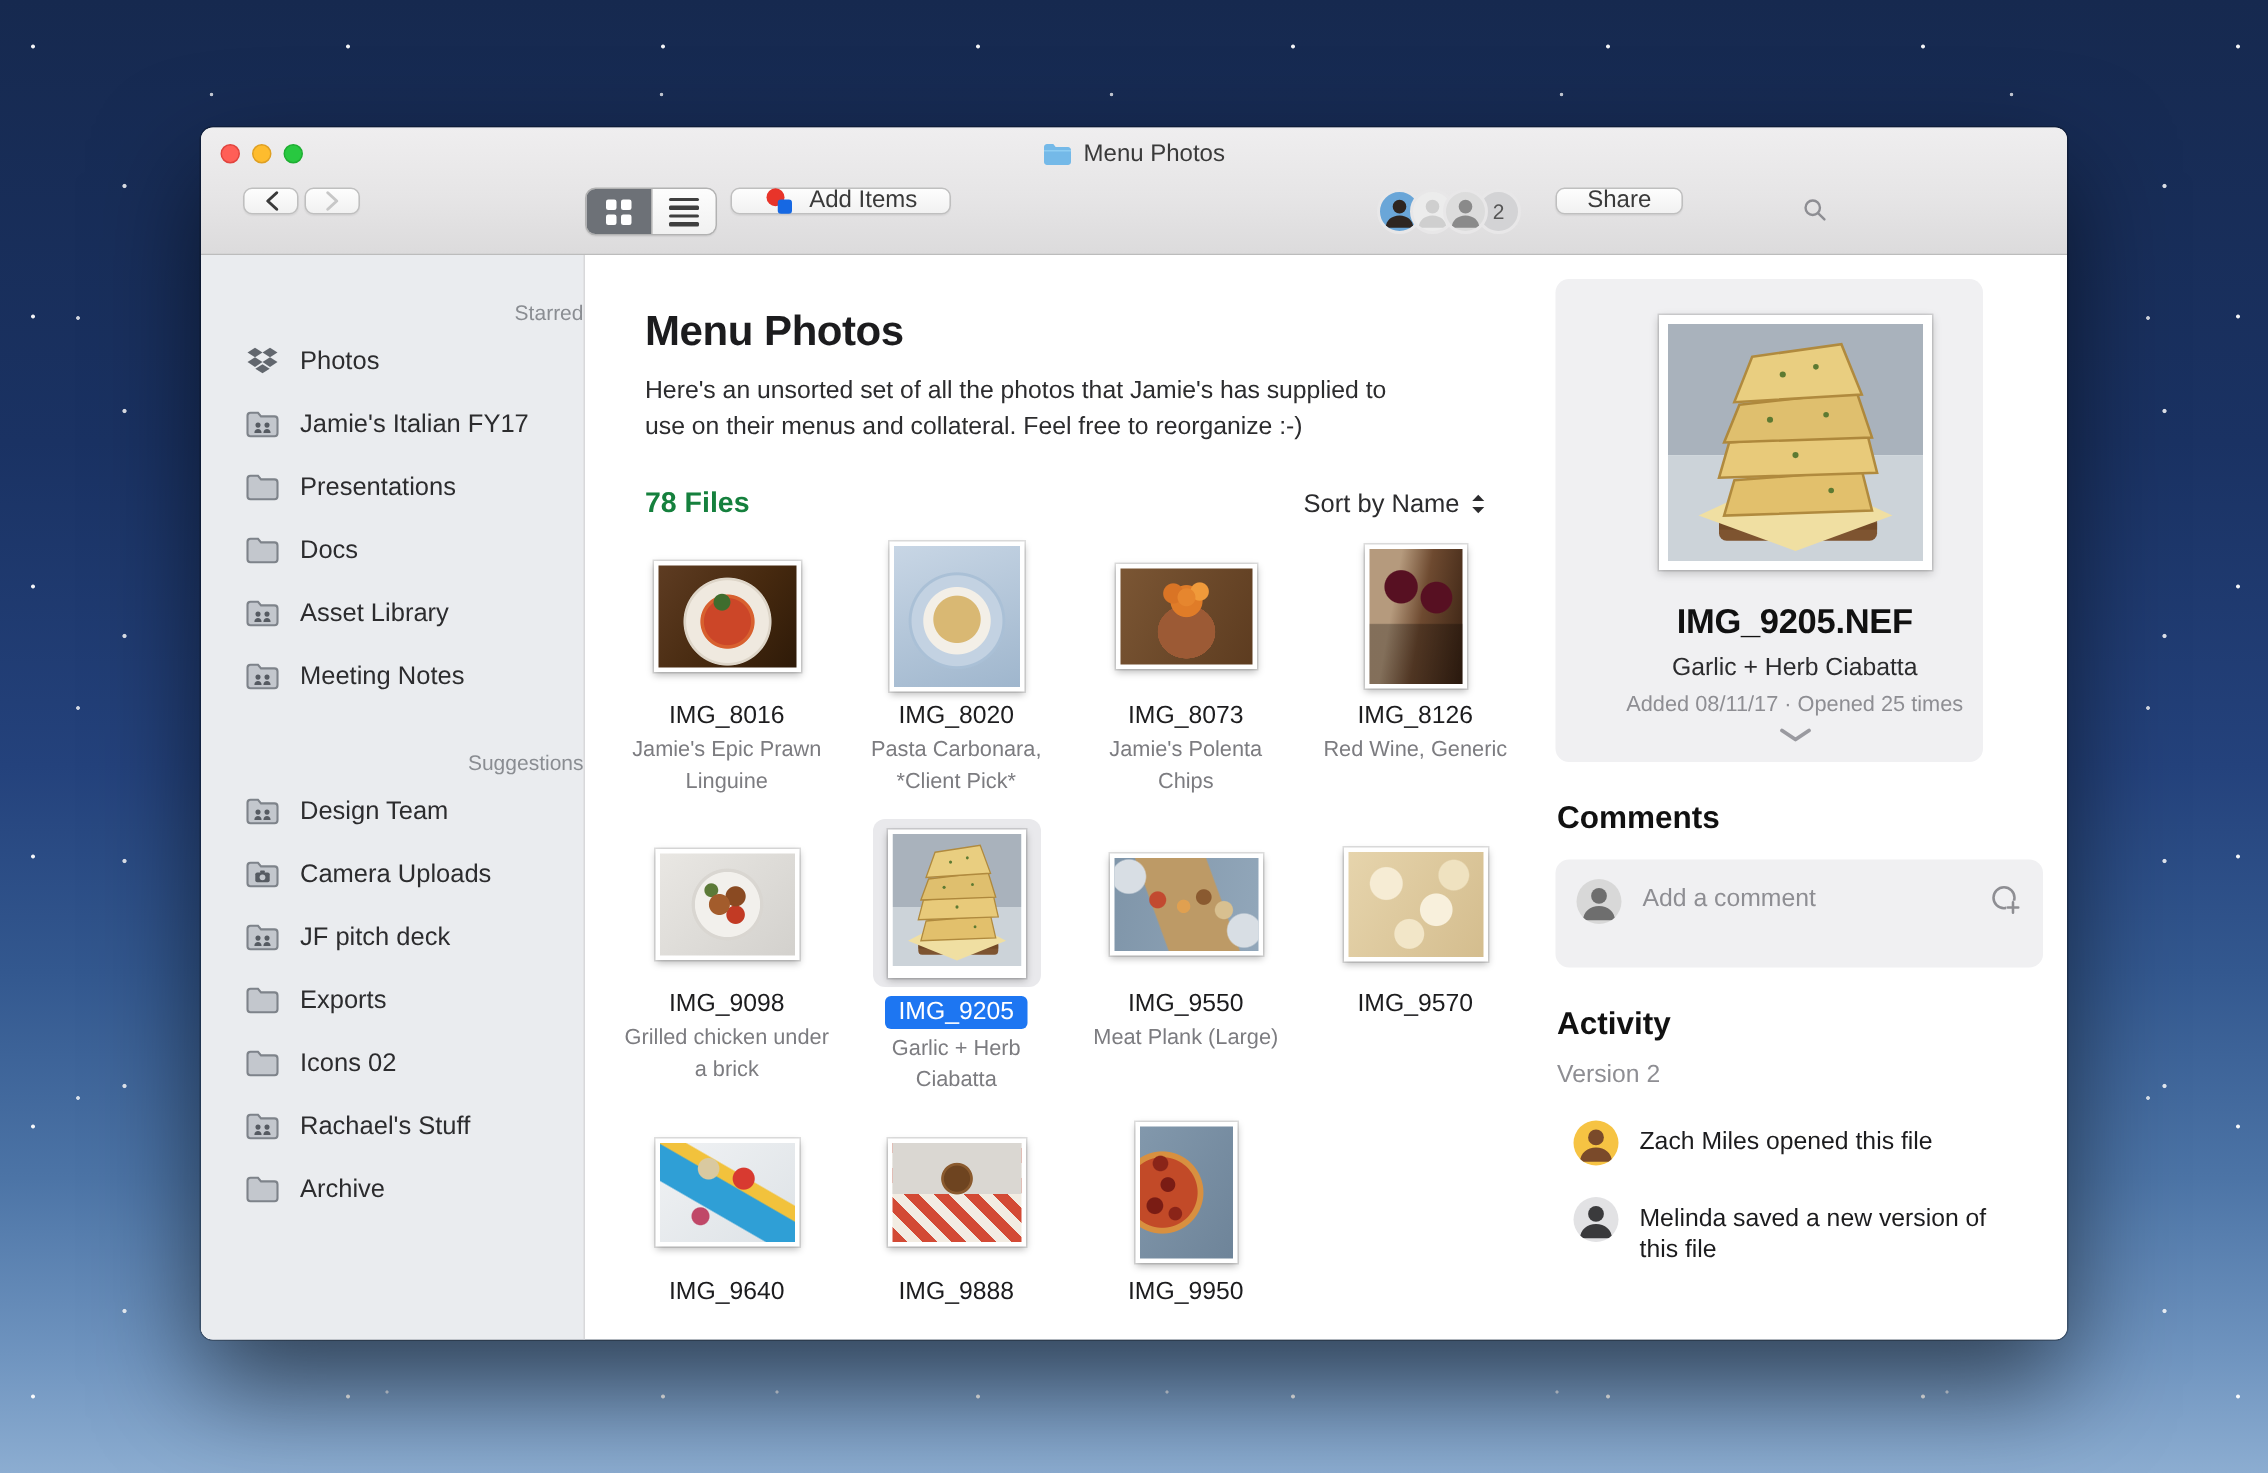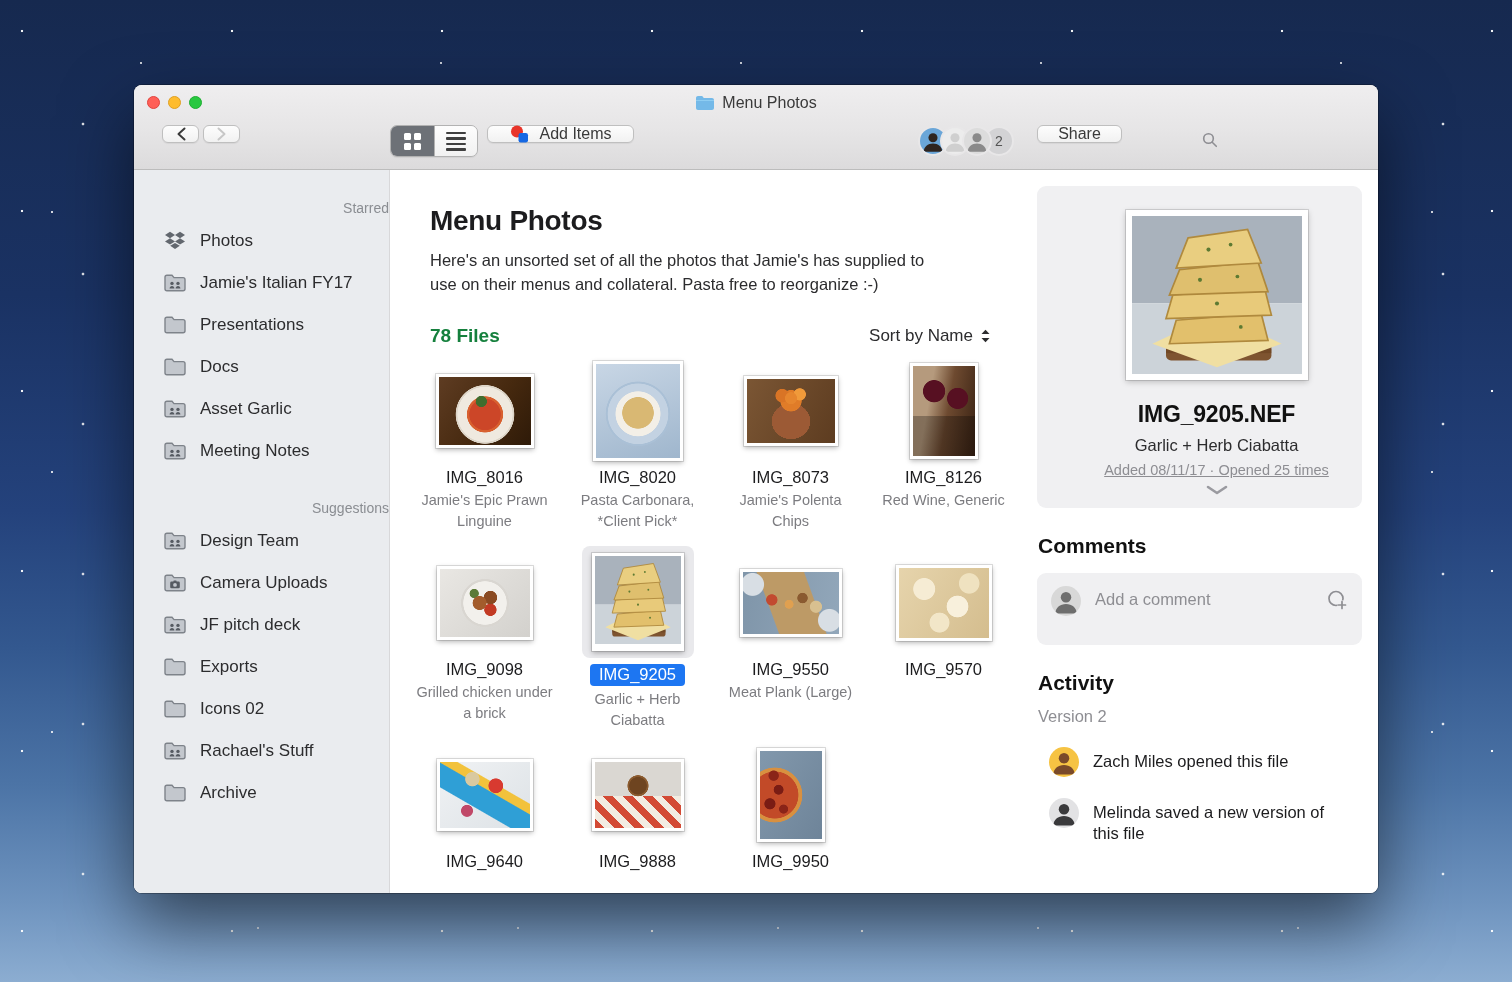--- a/index.html
+++ b/index.html
@@ -164,26 +164,26 @@
     repeating-linear-gradient(45deg,#d34a35 0 7px, #f2ece2 7px 14px);}
   .art-9950{width:62px;height:88px;background:
     radial-gradient(circle at 30% 44%, #7a1c14 0 7%, transparent 8%),
     radial-gradient(circle at 16% 60%, #7a1c14 0 7%, transparent 8%),
     radial-gradient(circle at 38% 66%, #8a2418 0 6%, transparent 7%),
     radial-gradient(circle at 22% 28%, #8a2418 0 6%, transparent 7%),
     radial-gradient(circle at 24% 50%, #c24a28 0 36%, #d89040 37% 42%, transparent 43%),
     linear-gradient(120deg,#8298ac,#6e8499);}
 
   
-  .preview-card { margin:16px; width:325px; height:322px; background:#f0f0f2; border-radius:9px; display:flex; flex-direction:column; align-items:center;padding-left:34px; }
+  .preview-card { margin:16px; width:285px; height:322px; background:#f0f0f2; border-radius:9px; display:flex; flex-direction:column; align-items:center;padding-left:34px; }
   .preview-frame { margin-top:24px; width:182px; height:170px; background:#fff; padding:6px; box-shadow:0 0 0 1px rgba(0,0,0,.12), 0 2px 6px rgba(0,0,0,.22); }
   .preview-frame svg { width:100%; height:100%; display:block; }
   .detail-filename { margin-top:21px; font-size:23px; font-weight:bold; color:#111; letter-spacing:-.2px; }
   .detail-subtitle { margin-top:8px; font-size:16.5px; color:#2c2c2e; }
-  .detail-meta { margin-top:7px; font-size:14.5px; color:#8e8e93;text-decoration:underline; }
+  .detail-meta { margin-top:7px; font-size:14.5px; color:#8e8e93; }
   .detail-chevron { margin-top:7px; }
 
   .section-h { margin:26px 0 0 17px; font-size:21px; font-weight:bold; color:#111; }
   .comment-box { margin:15px 16px 0; height:72px; background:#f0f0f2; border-radius:9px; padding:13px 14px; display:flex; align-items:flex-start; gap:14px; position:relative; }
   .c-avatar { width:30px; height:30px; border-radius:50%; overflow:hidden; flex:0 0 auto; }
   .c-avatar svg { width:100%; height:100%; display:block; }
   .comment-ph { font-size:16.5px; color:#8e8e93; margin-top:4px; }
   .mention { position:absolute; right:14px; top:16px; }
   .activity-version { margin:12px 0 0 17px; font-size:16.5px; color:#8e8e93; }
   .act-item { margin:21px 16px 0 28px; display:flex; gap:14px; align-items:flex-start; }
@@ -325,21 +325,21 @@
           <span class="lbl">Docs</span>
         </div>
         <div class="side-item">
           <svg width="24" height="20" viewBox="0 0 24 20">
               <path d="M2 4.2c0-1.1.9-2 2-2h5l2 2.4h9c1.1 0 2 .9 2 2v9.2c0 1.1-.9 2-2 2H4c-1.1 0-2-.9-2-2z" fill="#c3c7cd" stroke="#7e838a" stroke-width="1.4"></path>
               <circle cx="9" cy="10.4" r="1.7" fill="#565b62"></circle>
               <path d="M6.6 15.6c0-1.6 1.1-2.6 2.4-2.6s2.4 1 2.4 2.6z" fill="#565b62"></path>
               <circle cx="15" cy="10.4" r="1.7" fill="#565b62"></circle>
               <path d="M12.6 15.6c0-1.6 1.1-2.6 2.4-2.6s2.4 1 2.4 2.6z" fill="#565b62"></path>
             </svg>
-          <span class="lbl">Asset Garlic</span>
+          <span class="lbl">Asset Library</span>
         </div>
         <div class="side-item">
           <svg width="24" height="20" viewBox="0 0 24 20">
               <path d="M2 4.2c0-1.1.9-2 2-2h5l2 2.4h9c1.1 0 2 .9 2 2v9.2c0 1.1-.9 2-2 2H4c-1.1 0-2-.9-2-2z" fill="#c3c7cd" stroke="#7e838a" stroke-width="1.4"></path>
               <circle cx="9" cy="10.4" r="1.7" fill="#565b62"></circle>
               <path d="M6.6 15.6c0-1.6 1.1-2.6 2.4-2.6s2.4 1 2.4 2.6z" fill="#565b62"></path>
               <circle cx="15" cy="10.4" r="1.7" fill="#565b62"></circle>
               <path d="M12.6 15.6c0-1.6 1.1-2.6 2.4-2.6s2.4 1 2.4 2.6z" fill="#565b62"></path>
             </svg>
           <span class="lbl">Meeting Notes</span>
@@ -401,21 +401,21 @@
         <div class="side-item">
           <svg width="24" height="20" viewBox="0 0 24 20">
               <path d="M2 4.2c0-1.1.9-2 2-2h5l2 2.4h9c1.1 0 2 .9 2 2v9.2c0 1.1-.9 2-2 2H4c-1.1 0-2-.9-2-2z" fill="#c3c7cd" stroke="#7e838a" stroke-width="1.4"></path>
             </svg>
           <span class="lbl">Archive</span>
         </div>
       </div>
 
       <div class="main">
         <div class="page-title">Menu Photos</div>
-        <div class="page-desc">Here's an unsorted set of all the photos that Jamie's has supplied to use on their menus and collateral. Pasta free to reorganize :-)</div>
+        <div class="page-desc">Here's an unsorted set of all the photos that Jamie's has supplied to use on their menus and collateral. Feel free to reorganize :-)</div>
         <div class="files-row">
           <span class="file-count">78 Files</span>
           <div class="sort">
             <span>Sort by Name</span>
             <svg width="11" height="14" viewBox="0 0 11 14" fill="#2c2c2e">
                 <path d="M1.5 5 5.5 .8 9.5 5z"></path>
                 <path d="M1.5 9 5.5 13.2 9.5 9z"></path>
               </svg>
           </div>
         </div>

